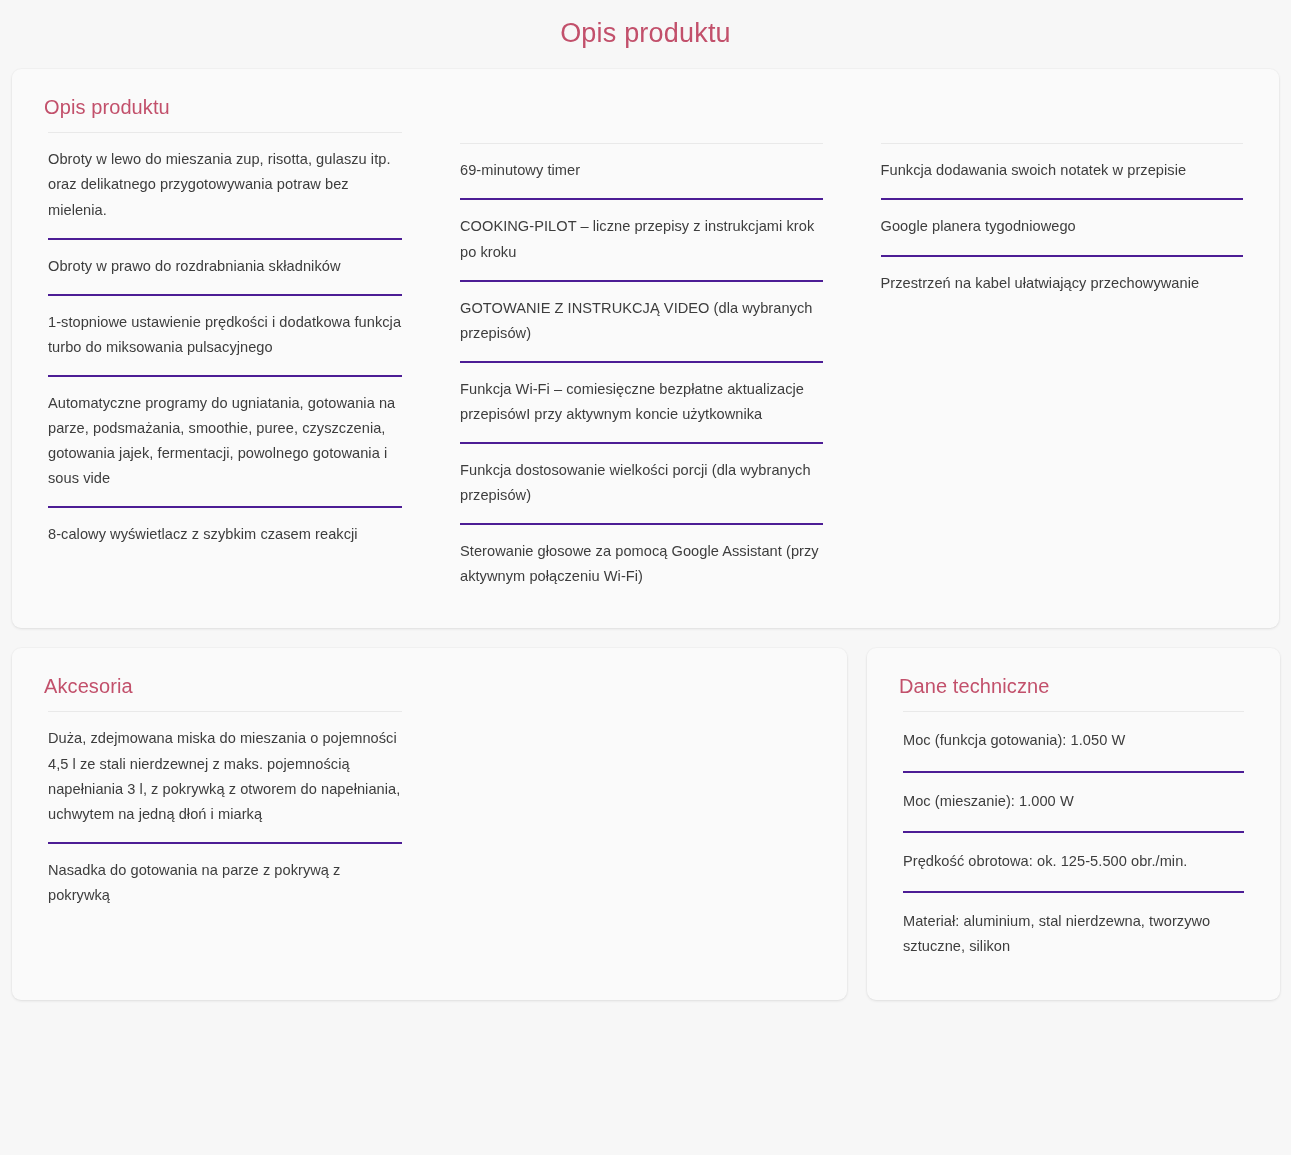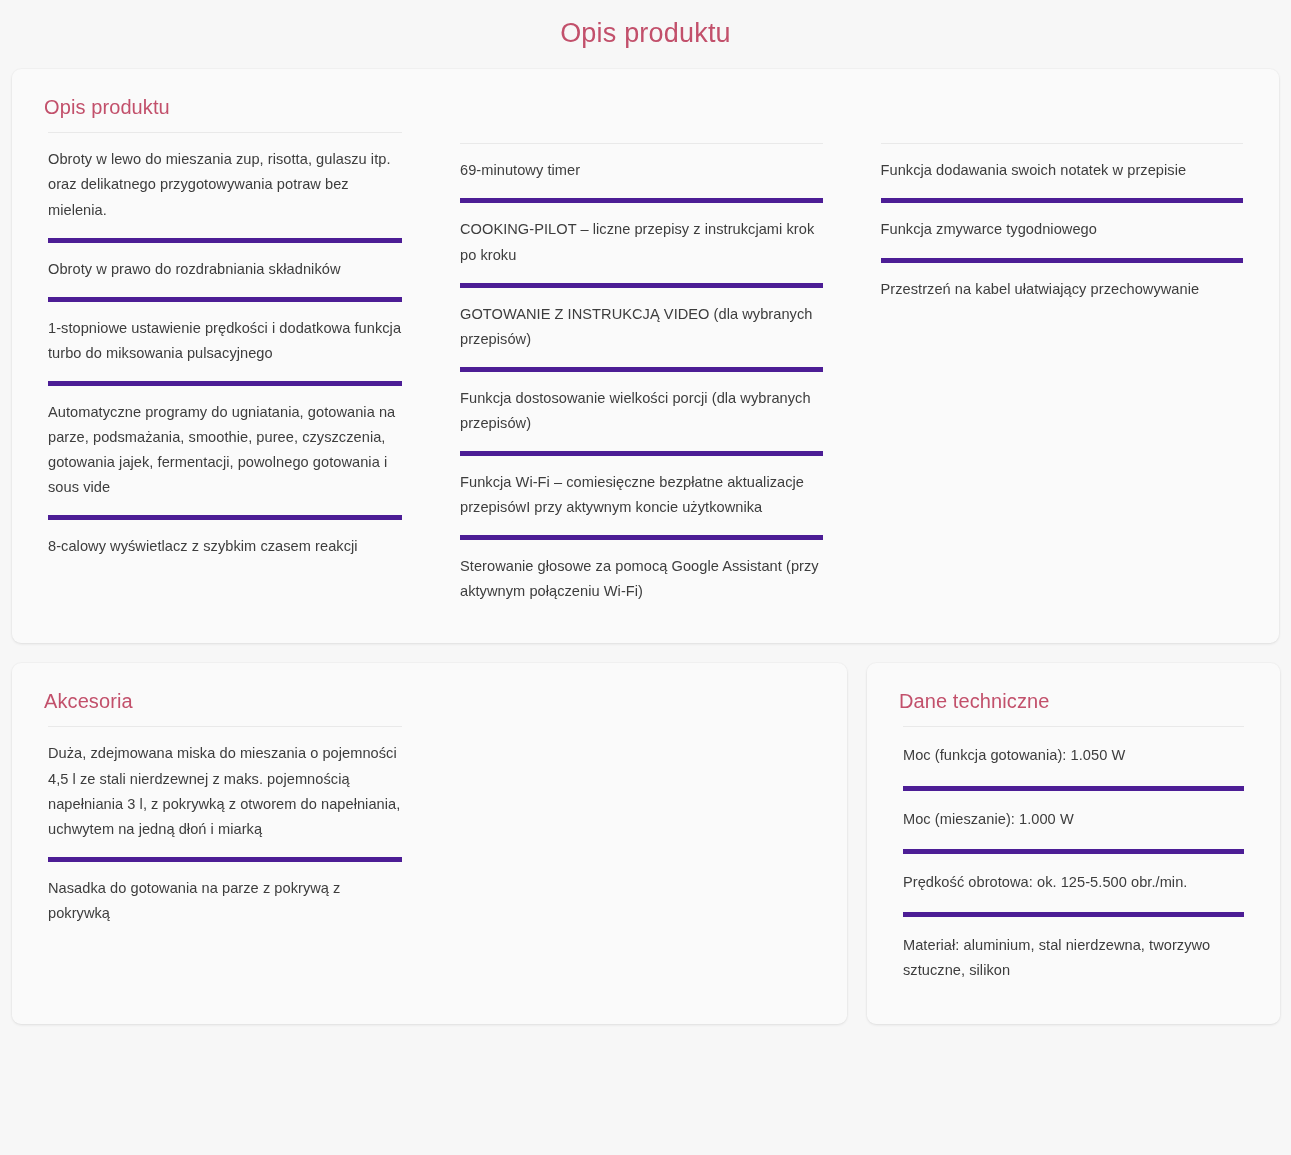--- a/index.html
+++ b/index.html
@@ -66,21 +66,21 @@
   .feature-list {
     list-style: none;
     margin: 4px;
     padding: 0;
   }
   .feature-list > li {
     font-size: 14.6px;
     line-height: 1.72;
     color: #3d3d3d;
     padding: 14px 0 15px 0;
-    border-top: 5px solid #4c1d95;
+    border-top: 2px solid #4c1d95;
     letter-spacing: 0.05px;
   }
   .feature-list > li:first-child { border-top: 1px solid #e9e9e9; }
 
   
   .head-spacer {
     height: 44px;
   }
 
   .spec-list > li { padding: 16px 0 17px 0; }
@@ -104,31 +104,31 @@
           <li>8-calowy wyświetlacz z szybkim czasem reakcji</li>
         </ul>
       </div>
 
       <div class="col">
         <div class="head-spacer"></div>
         <ul class="feature-list">
           <li>69-minutowy timer</li>
           <li>COOKING-PILOT – liczne przepisy z instrukcjami krok po kroku</li>
           <li>GOTOWANIE Z INSTRUKCJĄ VIDEO (dla wybranych przepisów)</li>
+          <li>Funkcja Wi-Fi – comiesięczne bezpłatne aktualizacje przepisówI przy aktywnym koncie użytkownika</li>
           <li>Funkcja dostosowanie wielkości porcji (dla wybranych przepisów)</li>
-          <li>Funkcja Wi-Fi – comiesięczne bezpłatne aktualizacje przepisówI przy aktywnym koncie użytkownika</li>
           <li>Sterowanie głosowe za pomocą Google Assistant (przy aktywnym połączeniu Wi-Fi)</li>
         </ul>
       </div>
 
       <div class="col">
         <div class="head-spacer"></div>
         <ul class="feature-list">
           <li>Funkcja dodawania swoich notatek w przepisie</li>
-          <li>Funkcja zmywarce tygodniowego</li>
+          <li>Google planera tygodniowego</li>
           <li>Przestrzeń na kabel ułatwiający przechowywanie</li>
         </ul>
       </div>
 
     </div>
   </section>
 </div>
 
 <div class="row bottom">
 

